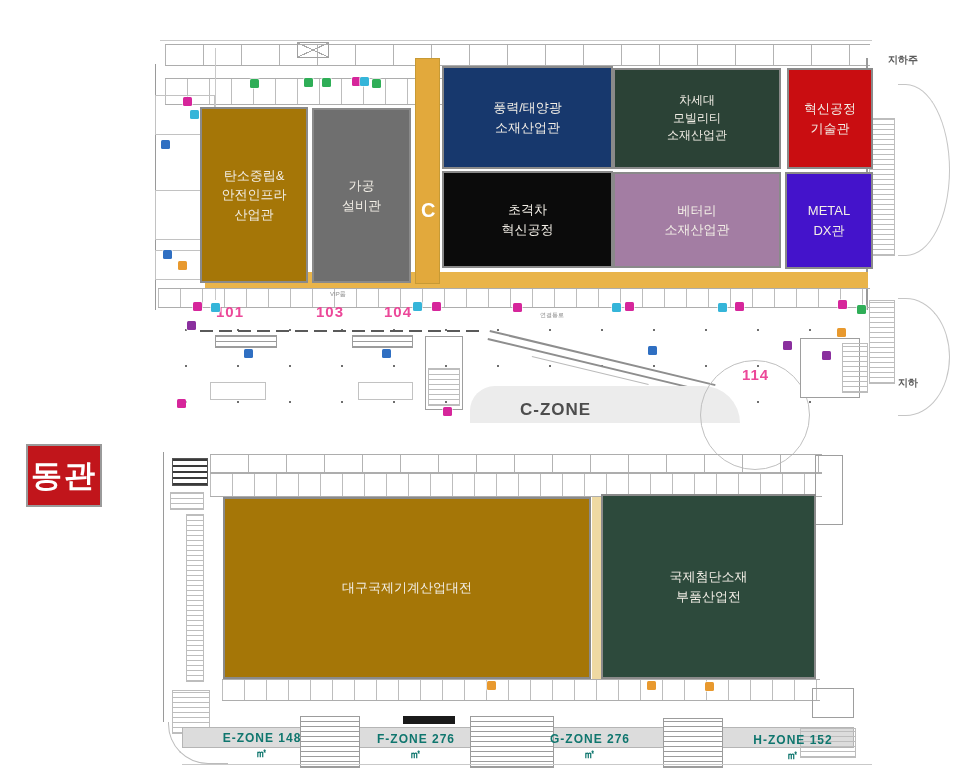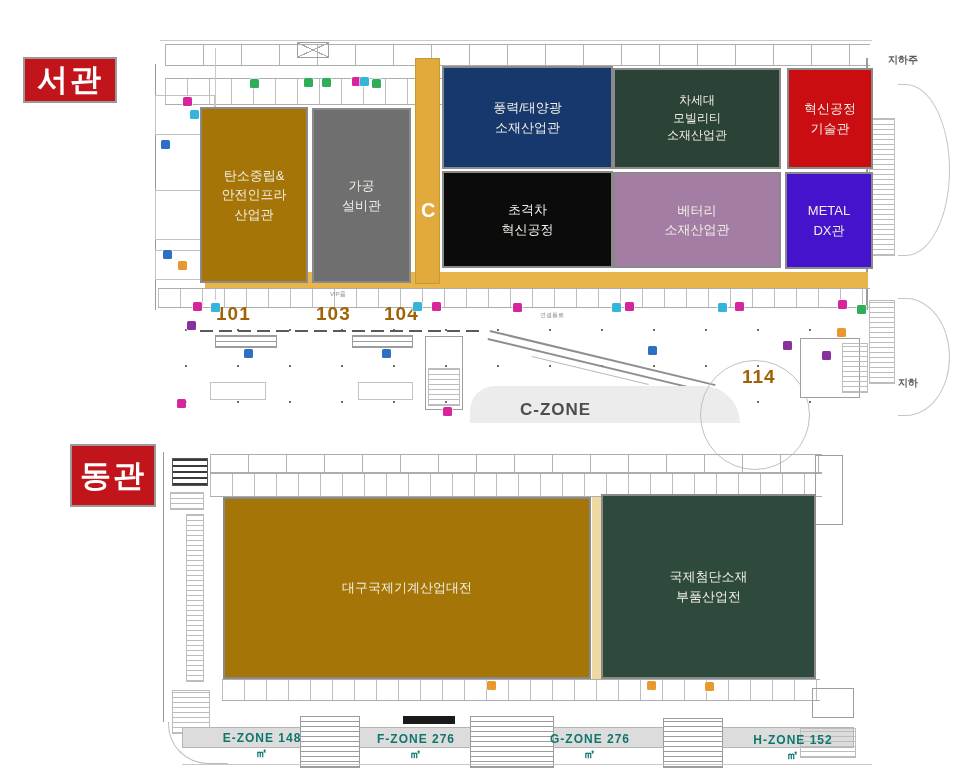--- a/index.html
+++ b/index.html
@@ -28,38 +28,35 @@
   .wallline{background:#9a9a9a;}
   .wallline.light{background:#c9c9c9;}
   .dashline{background:repeating-linear-gradient(90deg,#5a5a5a 0 13px,transparent 13px 19px);}
   .curve{border:1.5px solid #c5c5c5;border-left:none;box-sizing:border-box;
          border-radius:0 85% 85% 0 / 0 50% 50% 0;}
   .circle{border:1.5px solid #c0c0c0;border-radius:50%;box-sizing:border-box;}
   .xbox{border:1px solid #a0a0a0;box-sizing:border-box;
         background:linear-gradient(to top right,transparent 48%,#a8a8a8 48% 52%,transparent 52%),
                    linear-gradient(to bottom right,transparent 48%,#a8a8a8 48% 52%,transparent 52%);}
   
-  .roomnum{font-weight:bold;font-size:19px;color:#a16207;letter-spacing:1px;}
+  .roomnum{font-weight:bold;font-size:15px;color:#ec4899;letter-spacing:1px;}
   .zonename{font-weight:bold;font-size:17px;color:#4d4d4d;letter-spacing:1px;}
   .tinytxt{font-size:6px;color:#8f8f8f;}
   .extlabel{font-size:10px;color:#5c5c5c;font-weight:bold;}
   .zlabel{font-weight:bold;font-size:12px;color:#0f766e;letter-spacing:1px;text-align:center;}
   .cletter{color:#ffffff;font-weight:bold;font-size:20px;}
   .marker{position:absolute;width:9px;height:9px;border-radius:1.5px;box-shadow:0 0 0 1px rgba(255,255,255,.6);}
   .diag{transform-origin:left top;background:#8e8e8e;}
   .escblob{background:#ececec;border-radius:60px 90px 0 0;}
 </style>
 </head>
 <body>
 
 <div id="stage">
 
-  <div class="abs badge" style="left: 23px; top: 57px; width: 94px; height: 46px; background-color: rgb(193, 21, 27);">
-    <span>서관</span>
-  </div>
 
   <div class="abs" style="left:152px;top:38px;width:806px;height:385px;">
     <div class="abs wallline light" style="left:8px;top:2px;width:712px;height:1px;"></div>
     <div class="abs vlines" style="left:13px;top:6px;width:705px;height:22px;"></div>
     <div class="abs vlines fine" style="left:13px;top:40px;width:278px;height:27px;"></div>
     <div class="abs wallline" style="left:3px;top:26px;width:1px;height:246px;"></div>
     <div class="abs wallline light" style="left:63px;top:10px;width:1px;height:252px;"></div>
     <div class="abs wallline" style="left:714px;top:20px;width:2px;height:252px;"></div>
     <div class="abs outline" style="left:3px;top:57px;width:60px;height:40px;"></div>
     <div class="abs outline" style="left:3px;top:152px;width:60px;height:50px;"></div>
@@ -138,21 +135,21 @@
   <span class="abs roomnum" style="left:216px;top:303px;">101</span>
   <span class="abs roomnum" style="left:316px;top:303px;">103</span>
   <span class="abs roomnum" style="left:384px;top:303px;">104</span>
   <span class="abs roomnum" style="left:742px;top:366px;">114</span>
   <span class="abs zonename" style="left:520px;top:400px;">C-ZONE</span>
   <span class="abs tinytxt" style="left:540px;top:311px;">연결통로</span>
   <span class="abs tinytxt" style="left:330px;top:290px;">VIP룸</span>
   <span class="abs extlabel" style="left:888px;top:53px;">지하주</span>
   <span class="abs extlabel" style="left:898px;top:376px;">지하</span>
 
-  <div class="abs badge" style="left: 26px; top: 444px; width: 86px; height: 63px; background-color: rgb(193, 21, 27); margin-left: 44px;">
+  <div class="abs badge" style="left: 26px; top: 444px; width: 76px; height: 63px; background-color: rgb(193, 21, 27);">
     <span>동관</span>
   </div>
 
   <div class="abs" style="left:150px;top:440px;width:760px;height:335px;">
     <div class="abs wallline" style="left:13px;top:12px;width:1px;height:270px;"></div>
     <div class="abs hstripes dark" style="left:22px;top:18px;width:36px;height:28px;"></div>
     <div class="abs hstripes light" style="left:20px;top:52px;width:34px;height:18px;"></div>
     <div class="abs hstripes light" style="left:36px;top:74px;width:18px;height:168px;"></div>
     <div class="abs hstripes light" style="left:22px;top:250px;width:38px;height:44px;"></div>
     <div class="abs vlines" style="left:60px;top:14px;width:612px;height:19px;"></div>

